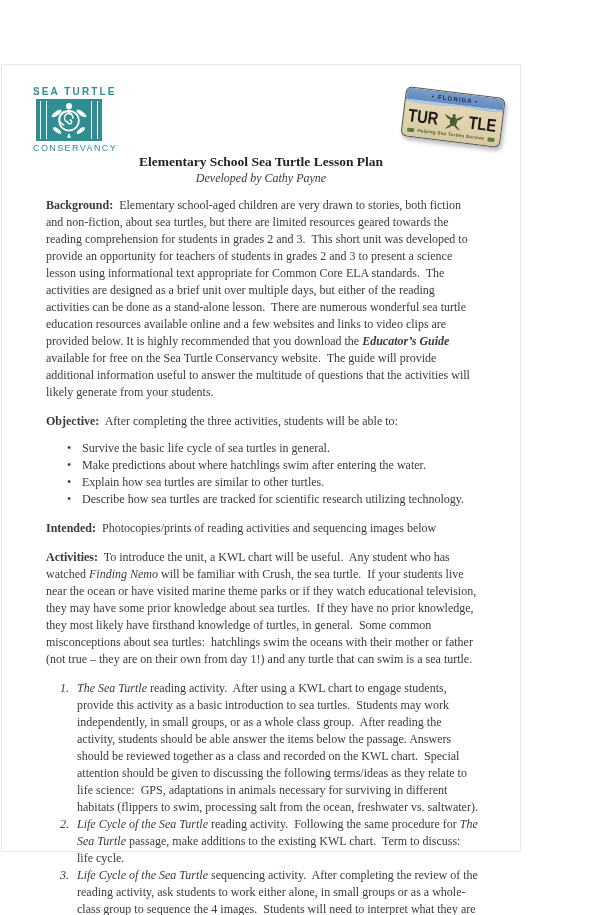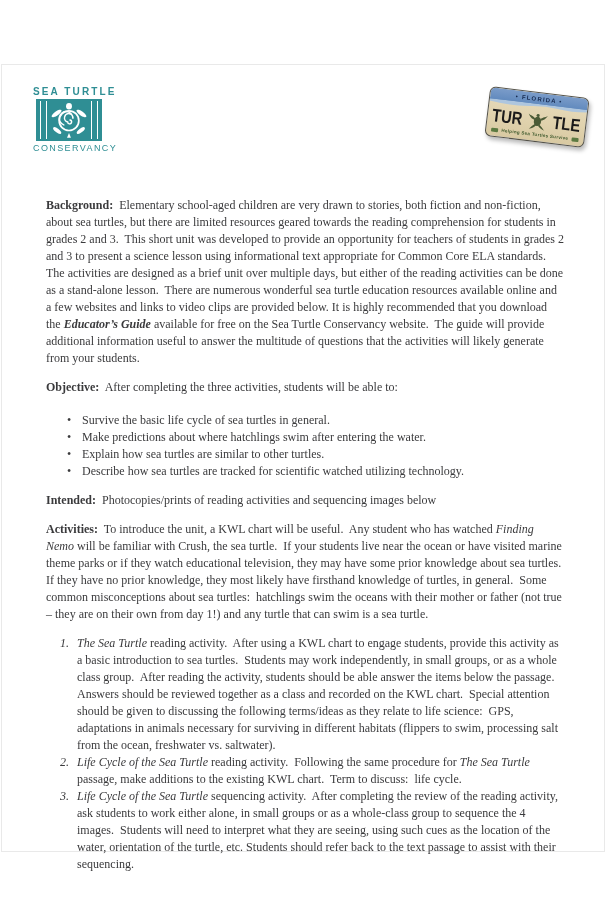--- a/index.html
+++ b/index.html
@@ -2,21 +2,21 @@
 <html><head>
 <meta charset="utf-8">
 <style>
   html,body{margin:0;padding:0;}
   body{
     width:610px;height:915px;position:relative;background:#ffffff;
     font-family:"Liberation Serif",serif;color:#3a3a3c;
     -webkit-font-smoothing:antialiased;
   }
   .page{
-    position:absolute;left:1px;top:64px;width:604px;height:788px;
+    position:absolute;left:1px;top:64px;width:520px;height:788px;
     background:#fff;border:1px solid #e9e9e9;box-sizing:border-box;
   }
   
   .header{position:relative;height:132px;}
   .logo{position:absolute;left:31px;top:21px;width:72px;text-align:center;}
   .logo-top{font-family:"Liberation Sans",sans-serif;font-weight:bold;font-size:10px;
     letter-spacing:2.1px;color:#2f8e94;white-space:nowrap;}
   .logo-square{width:66px;height:42px;background:#2f8e94;margin:2px auto 2px;position:relative;}
   .logo-square::before,.logo-square::after{
     content:"";position:absolute;top:2px;bottom:2px;width:5px;
@@ -106,33 +106,37 @@
         </svg>
         <span class="plate-letters">TLE</span>
       </div>
       <div class="plate-caption">
         <span class="sticker"></span>
         <span class="cap-text">Helping Sea Turtles Survive</span>
         <span class="sticker"></span>
       </div>
     </div>
 
+    <div class="title-block">
+      <div class="doc-title">Elementary School Sea Turtle Lesson Plan</div>
+      <div class="doc-subtitle">Developed by Cathy Payne</div>
+    </div>
   </div>
 
   <div class="content">
 
     <p class="para"><span class="lbl">Background:</span><span>  Elementary school-aged children are very drawn to stories, both fiction and non-fiction, about sea turtles, but there are limited resources geared towards the reading comprehension for students in grades 2 and 3.  This short unit was developed to provide an opportunity for teachers of students in grades 2 and 3 to present a science lesson using informational text appropriate for Common Core ELA standards.  The activities are designed as a brief unit over multiple days, but either of the reading activities can be done as a stand-alone lesson.  There are numerous wonderful sea turtle education resources available online and a few websites and links to video clips are provided below. It is highly recommended that you download the </span><span class="bi">Educator’s Guide</span><span> available for free on the Sea Turtle Conservancy website.  The guide will provide additional information useful to answer the multitude of questions that the activities will likely generate from your students.</span></p>
 
 
-    <p class="para" style="margin-bottom:16px;"><span class="lbl">Objective:</span><span>  After completing the three activities, students will be able to:</span></p>
+    <p class="para" style="margin-bottom:10px;"><span class="lbl">Objective:</span><span>  After completing the three activities, students will be able to:</span></p>
     <ul class="bullets">
       <li>Survive the basic life cycle of sea turtles in general.</li>
       <li>Make predictions about where hatchlings swim after entering the water.</li>
       <li>Explain how sea turtles are similar to other turtles.</li>
-      <li>Describe how sea turtles are tracked for scientific watched utilizing technology.</li>
+      <li>Describe how sea turtles are tracked for scientific research utilizing technology.</li>
     </ul>
 
     <p class="para"><span class="lbl">Intended:</span><span>  Photocopies/prints of reading activities and sequencing images below</span></p>
 
     <p class="para" style="margin-bottom:0;"><span class="lbl">Activities:</span><span>  To introduce the unit, a KWL chart will be useful.  Any student who has watched </span><span class="it">Finding Nemo</span><span> will be familiar with Crush, the sea turtle.  If your students live near the ocean or have visited marine theme parks or if they watch educational television, they may have some prior knowledge about sea turtles.  If they have no prior knowledge, they most likely have firsthand knowledge of turtles, in general.  Some common misconceptions about sea turtles:  hatchlings swim the oceans with their mother or father (not true – they are on their own from day 1!) and any turtle that can swim is a sea turtle.</span></p>
 
     <div class="steps">
       <div class="step">
         <span class="step-num">1.</span>
         <div class="step-body"><span class="it">The Sea Turtle</span><span> reading activity.  After using a KWL chart to engage students, provide this activity as a basic introduction to sea turtles.  Students may work independently, in small groups, or as a whole class group.  After reading the activity, students should be able answer the items below the passage. Answers should be reviewed together as a class and recorded on the KWL chart.  Special attention should be given to discussing the following terms/ideas as they relate to life science:  GPS, adaptations in animals necessary for surviving in different habitats (flippers to swim, processing salt from the ocean, freshwater vs. saltwater).</span></div>

